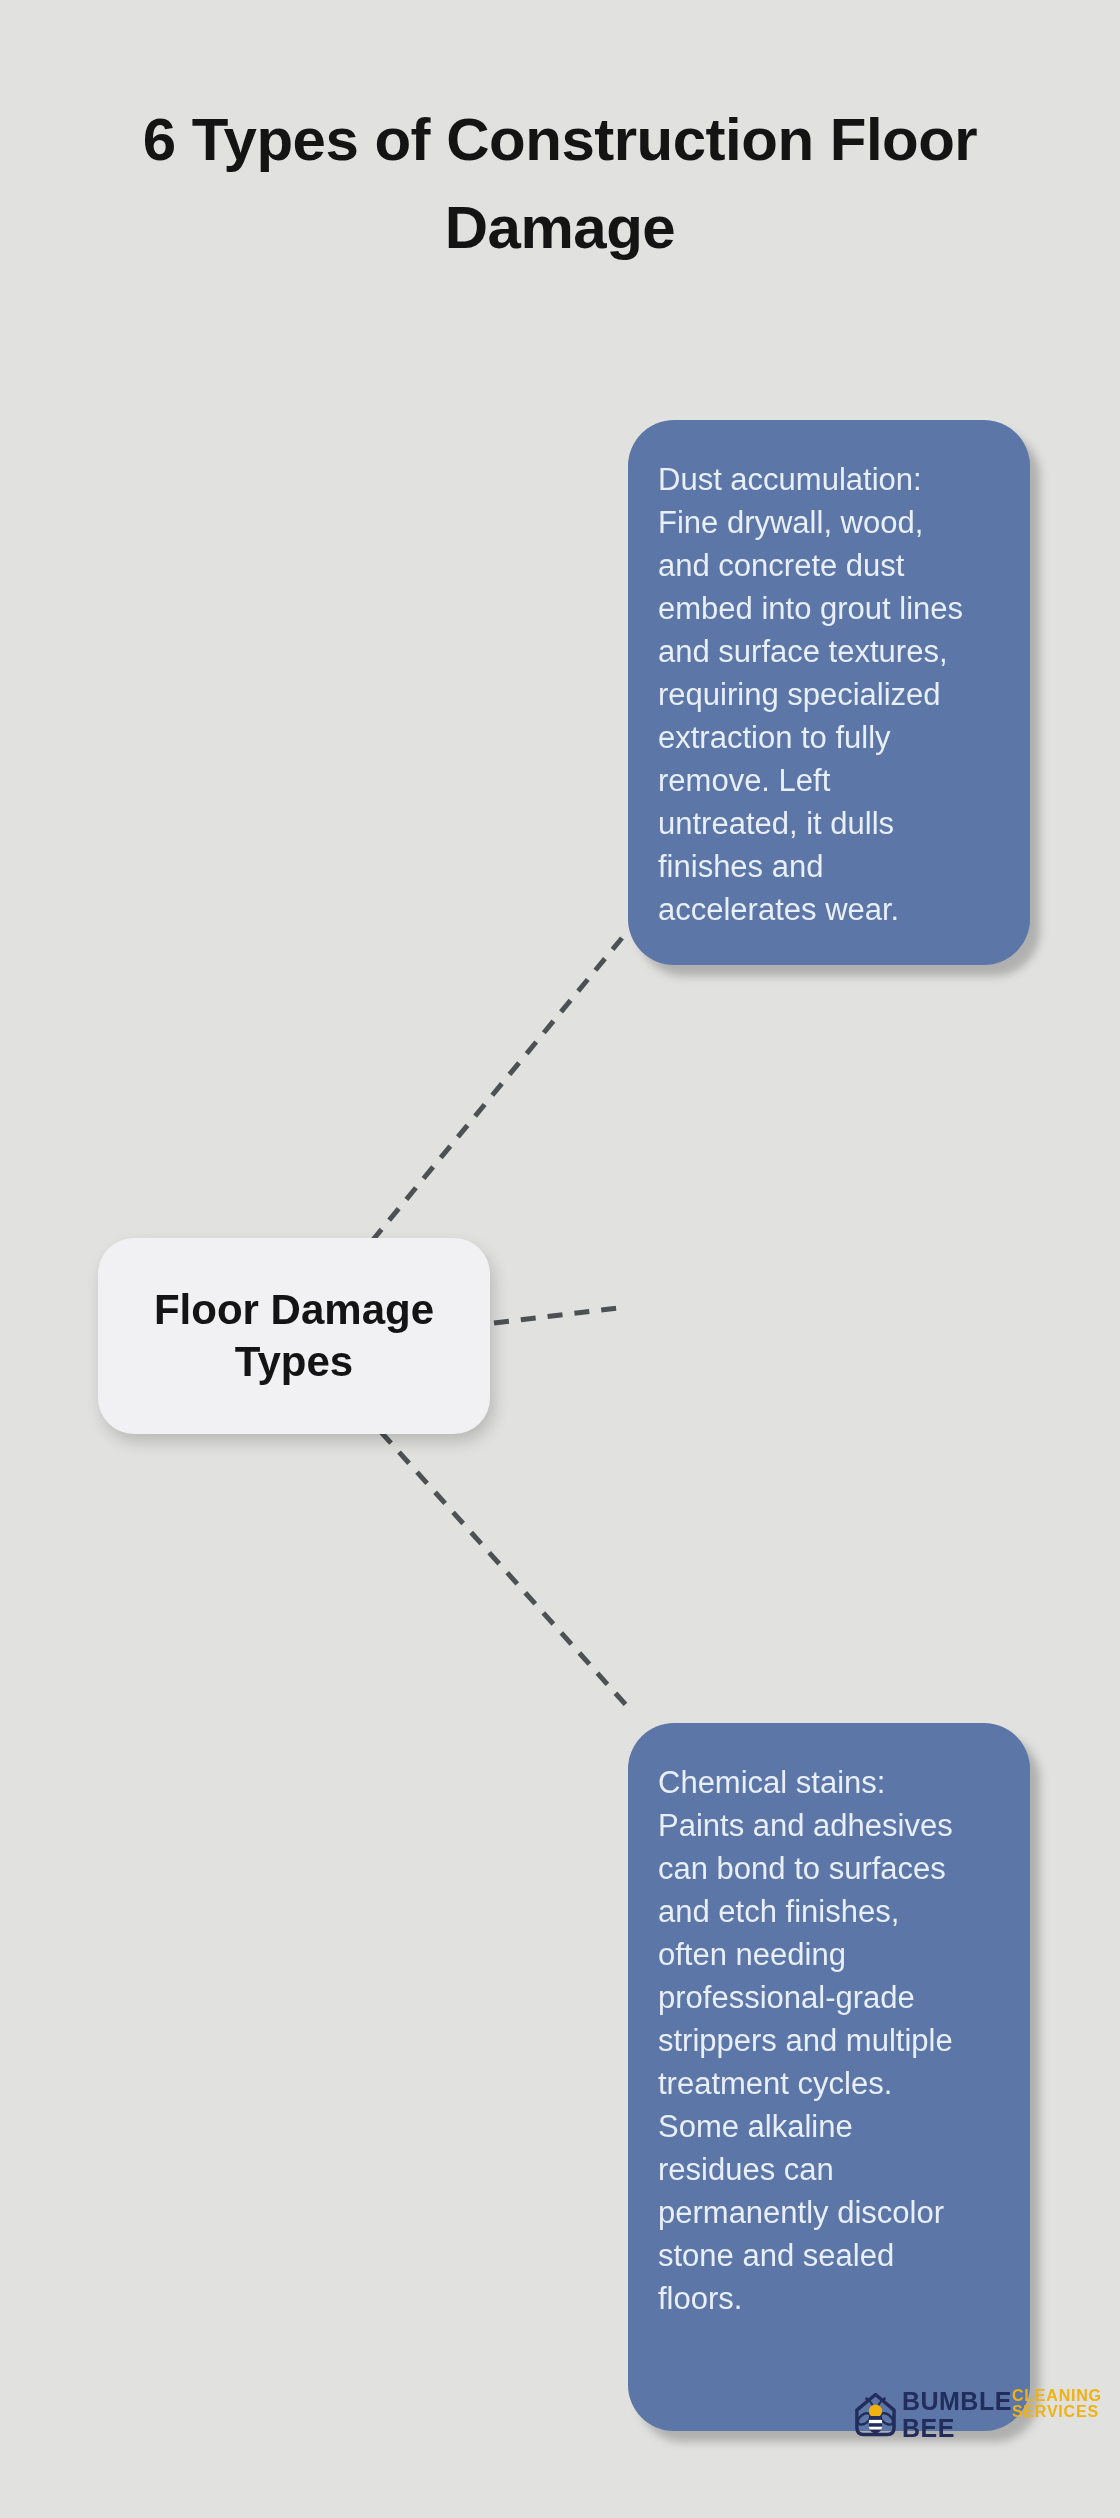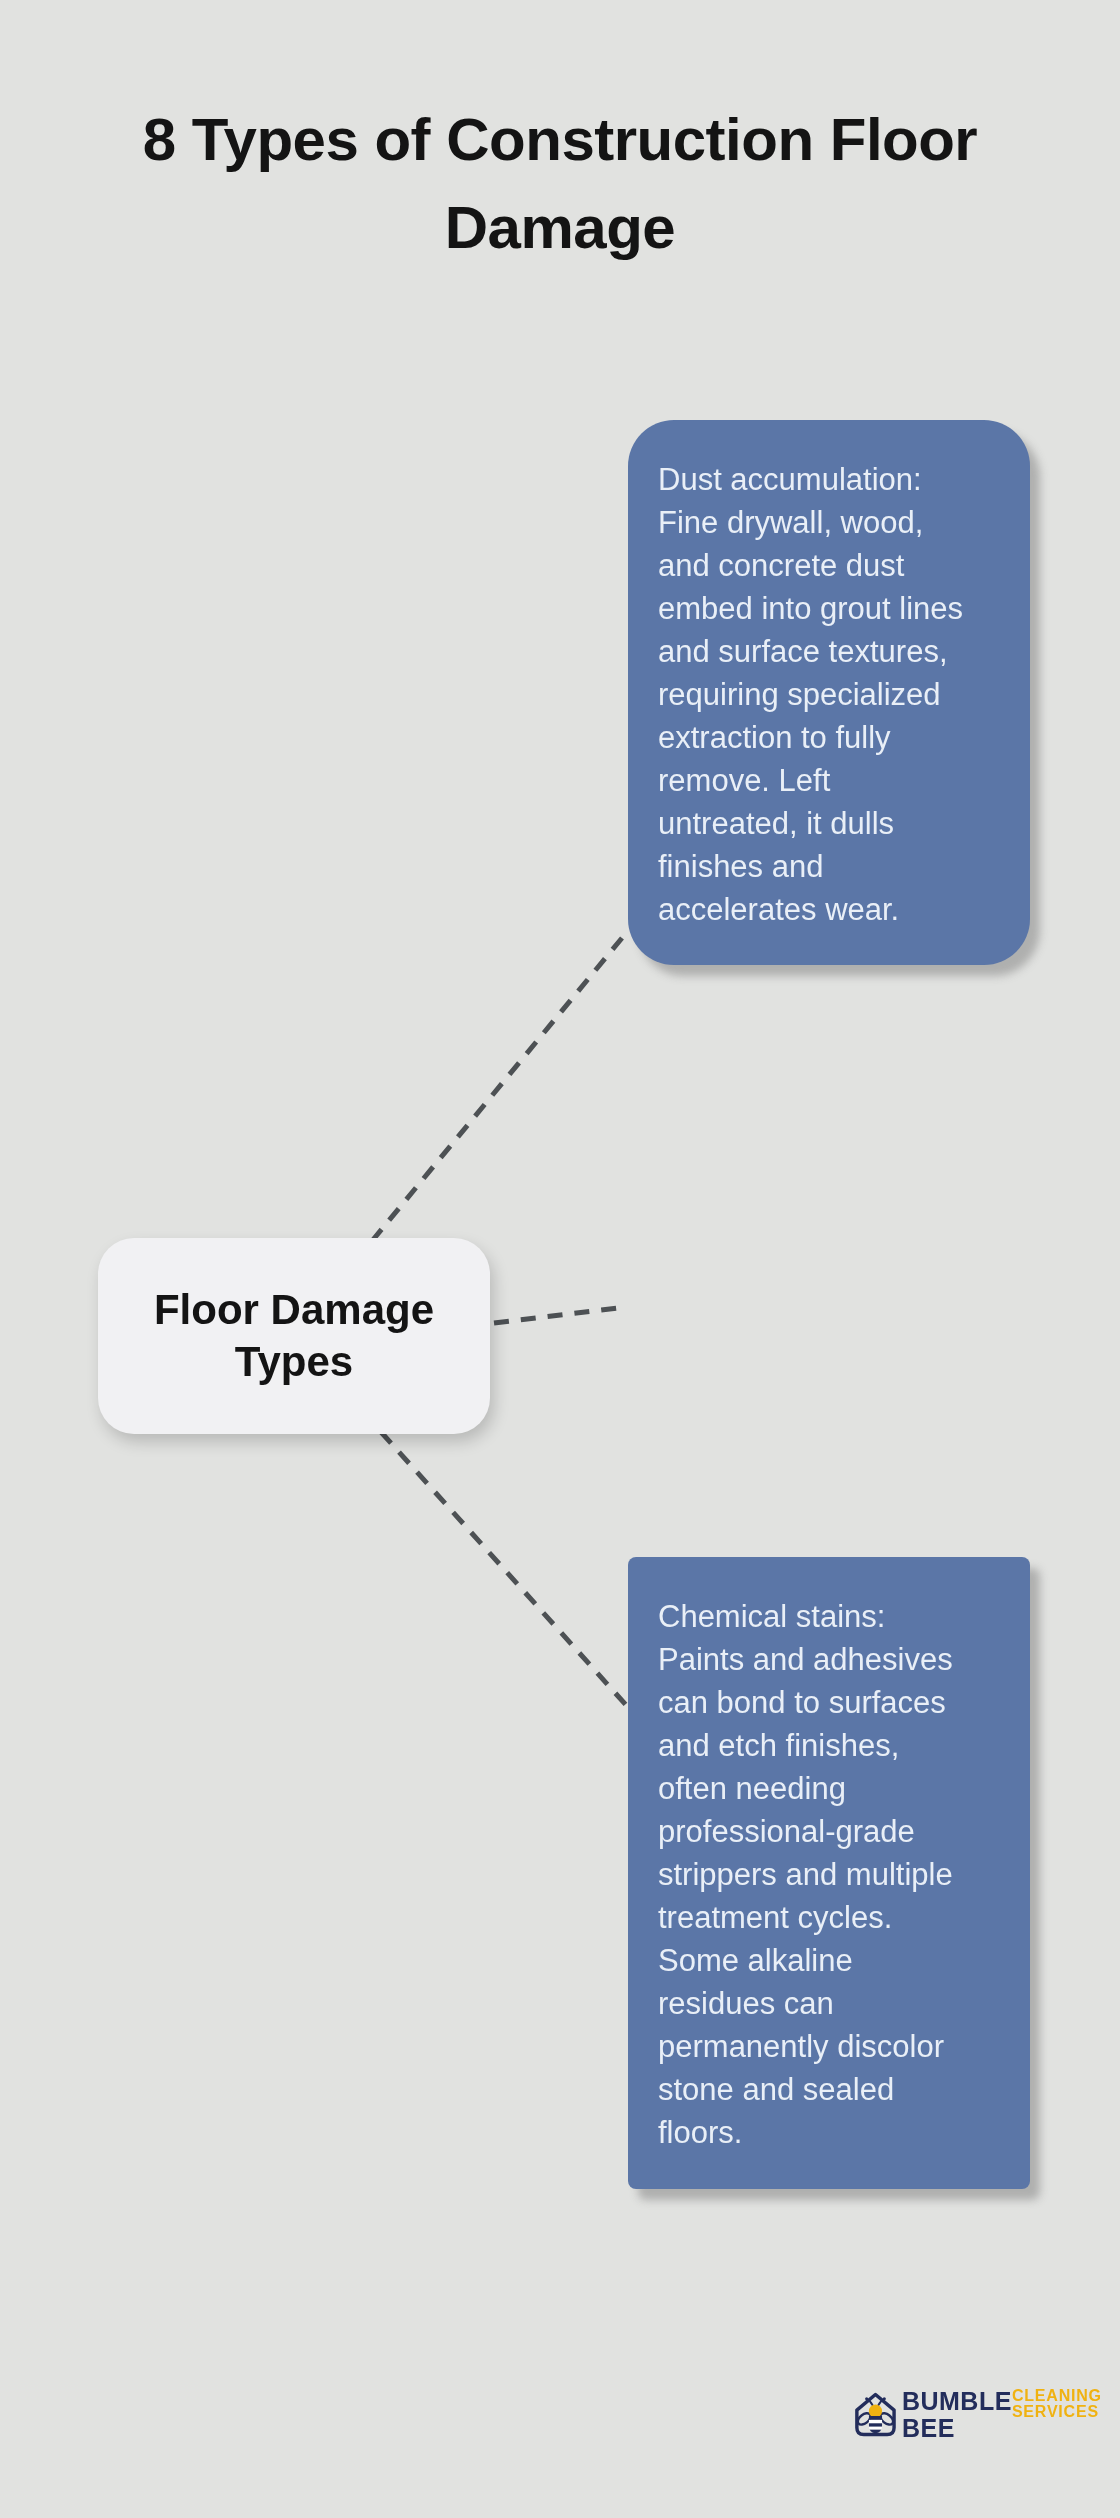--- a/index.html
+++ b/index.html
@@ -64,21 +64,21 @@
     box-shadow:10px 11px 8px rgba(115,115,115,0.45);
     padding:38px 24px 24px 30px;
   }
   .branch .branch-text{
     font-size:31px;line-height:43px;
     color:var(--branch-text);
     white-space:pre-line;
   }
   .branch-1{top:420px;height:545px;}
   .branch-2{top:1025px;height:538px;}
-  .branch-3{top:1557px;height:632px;border-radius:8px;}
+  .branch-3{top:1723px;height:708px;}
   .logo{
     position:absolute;
     left:851px;top:2379px;
     display:flex;align-items:center;
   }
   .logo-icon{width:76px;height:72px;display:block;}
   .logo-text{margin-left:2px;display:flex;flex-direction:row;justify-content:center;}
   .logo-brand{
     font-size:25px;font-weight:700;letter-spacing:0.5px;
     color:var(--logo-navy);line-height:27px;
@@ -86,21 +86,21 @@
   .logo-tagline{
     font-size:16px;font-weight:700;letter-spacing:0.8px;
     color:var(--logo-yellow);line-height:16px;
   }
 </style>
 </head>
 <body>
 
 <div class="canvas">
 
-  <h1 class="title">8 Types of Construction Floor
+  <h1 class="title">6 Types of Construction Floor
 Damage</h1>
 
   <svg class="connectors" viewBox="0 0 1120 2518" xmlns="http://www.w3.org/2000/svg">
     <line x1="372" y1="1241" x2="622" y2="938"></line>
     <line x1="494" y1="1323" x2="626" y2="1307"></line>
     <line x1="381" y1="1432" x2="626" y2="1705"></line>
   </svg>
 
   <div class="center-node">
     <div class="label">Floor Damage

